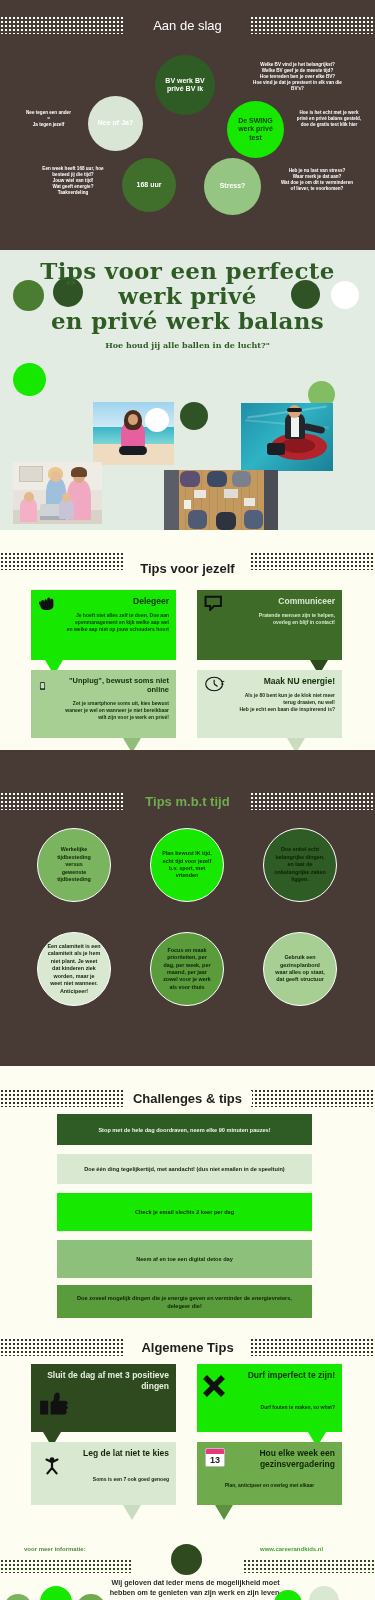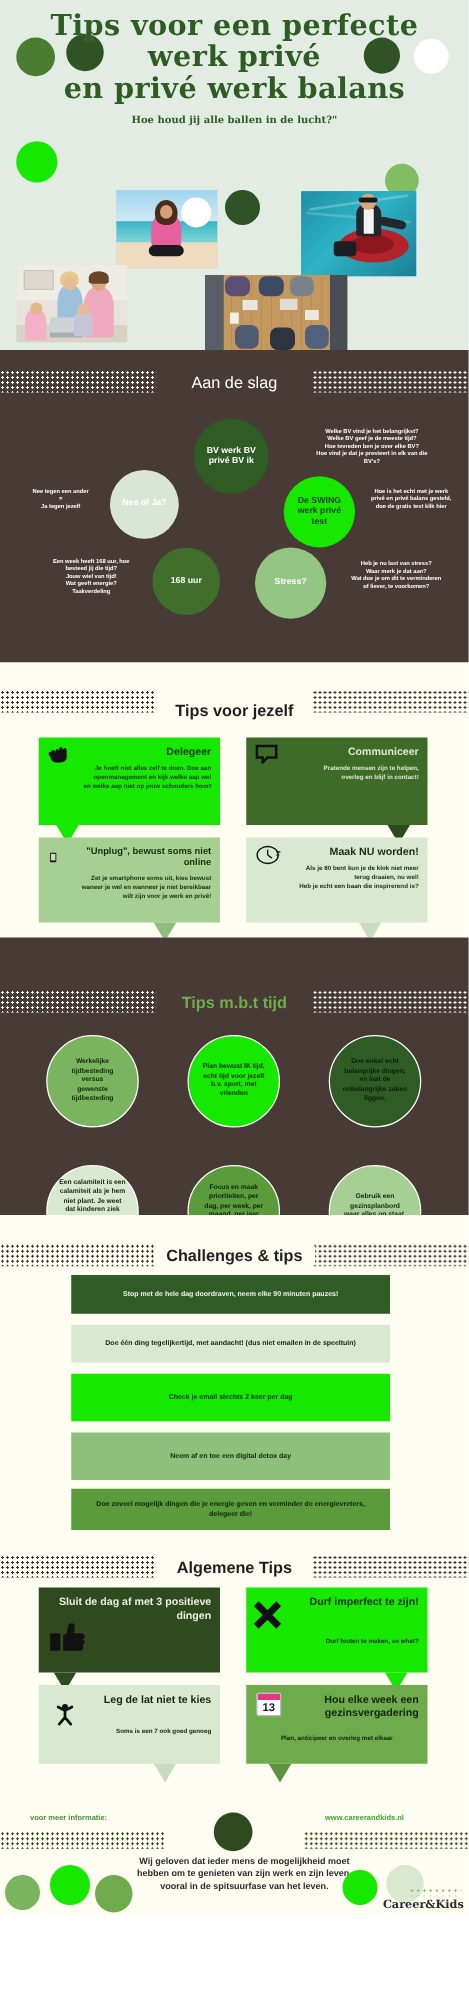--- a/index.html
+++ b/index.html
@@ -186,20 +186,71 @@
     position: absolute; right: 6px; bottom: 15px;
     width: 42px; height: 7px; color: #7dbe57;
     background-image: radial-gradient(currentColor 0.8px, transparent 1px);
     background-size: 5px 5px;
   }
 </style>
 </head>
 <body>
 
 <div id="page">
+
+  <div class="section dark" style="height:250px;">
+    <div class="banner on-dark" style="margin-top:10px;">
+      <div class="dots l"></div>
+      <div class="dots r"></div>
+      <div class="btxt">Aan de slag</div>
+    </div>
+
+    <div class="bubble" style="left:155px;top:55px;width:60px;height:60px;background:#2f5c24;color:#ffffff;">
+      <span>BV werk
+BV privé
+BV ik</span>
+    </div>
+    <div class="sidetext" style="left:225px;top:62px;width:145px;">Welke BV vind je het belangrijkst?
+Welke BV geef je de meeste tijd?
+Hoe tevreden ben je over elke BV?
+Hoe vind je dat je presteert in elk van die
+BV's?</div>
+
+    <div class="bubble" style="left:88px;top:96px;width:55px;height:55px;background:#d9e6d6;color:#ffffff;">
+      <span>Nee of Ja?</span>
+    </div>
+    <div class="sidetext" style="left:6px;top:110px;width:85px;">Nee tegen een ander
+=
+Ja tegen jezelf</div>
+
+    <div class="bubble" style="left:227px;top:101px;width:57px;height:57px;background:#16e800;color:#143f0c;">
+      <span>De SWING werk
+privé test</span>
+    </div>
+    <div class="sidetext" style="left:285px;top:110px;width:88px;">Hoe is het echt met je werk
+privé en privé balans gesteld,
+doe de gratis test klik hier</div>
+
+    <div class="bubble" style="left:122px;top:158px;width:54px;height:54px;background:#3f6f2a;color:#ffffff;">
+      <span>168 uur</span>
+    </div>
+    <div class="sidetext" style="left:26px;top:166px;width:94px;">Een week heeft 168 uur, hoe
+besteed jij die tijd?
+Jouw wiel van tijd!
+Wat geeft energie?
+Taakverdeling</div>
+
+    <div class="bubble" style="left:204px;top:158px;width:57px;height:57px;background:#94c583;color:#ffffff;">
+      <span>Stress?</span>
+    </div>
+    <div class="sidetext" style="left:262px;top:168px;width:110px;">Heb je nu last van stress?
+Waar merk je dat aan?
+Wat doe je om dit te verminderen
+of liever, te voorkomen?</div>
+  </div>
 
   <div class="section hdr" style="height:280px;">
 
     <div class="dot" style="left:13px;top:30px;width:31px;height:31px;background:#4a7c32;"></div>
     <div class="dot" style="left:53px;top:27px;width:30px;height:30px;background:#2f5324;"></div>
     <div class="dot" style="left:291px;top:30px;width:29px;height:29px;background:#2f5324;"></div>
     <div class="dot" style="left:331px;top:31px;width:28px;height:28px;background:#ffffff;"></div>
     <div class="dot" style="left:13px;top:113px;width:33px;height:33px;background:#16e800;"></div>
     <div class="dot" style="left:308px;top:131px;width:27px;height:27px;background:#82bd63;"></div>
     <div class="dot" style="left:180px;top:152px;width:28px;height:28px;background:#2f5324;"></div>
@@ -266,71 +317,20 @@
       <div style="position:absolute;left:24px;top:40px;width:19px;height:19px;background:#4f5b72;border-radius:6px;"></div>
       <div style="position:absolute;left:52px;top:42px;width:20px;height:18px;background:#2e3340;border-radius:6px;"></div>
       <div style="position:absolute;left:80px;top:40px;width:19px;height:19px;background:#51607d;border-radius:6px;"></div>
       <div style="position:absolute;left:30px;top:20px;width:12px;height:8px;background:#e9e6df;"></div>
       <div style="position:absolute;left:60px;top:19px;width:14px;height:9px;background:#dfdcd4;"></div>
       <div style="position:absolute;left:80px;top:28px;width:11px;height:8px;background:#eae7e0;"></div>
       <div style="position:absolute;left:20px;top:30px;width:7px;height:9px;background:#f0efe9;"></div>
     </div>
   </div>
 
-  <div class="section dark" style="height:250px;">
-    <div class="banner on-dark" style="margin-top:10px;">
-      <div class="dots l"></div>
-      <div class="dots r"></div>
-      <div class="btxt">Aan de slag</div>
-    </div>
-
-    <div class="bubble" style="left:155px;top:55px;width:60px;height:60px;background:#2f5c24;color:#ffffff;">
-      <span>BV werk
-BV privé
-BV ik</span>
-    </div>
-    <div class="sidetext" style="left:225px;top:62px;width:145px;">Welke BV vind je het belangrijkst?
-Welke BV geef je de meeste tijd?
-Hoe tevreden ben je over elke BV?
-Hoe vind je dat je presteert in elk van die
-BV's?</div>
-
-    <div class="bubble" style="left:88px;top:96px;width:55px;height:55px;background:#d9e6d6;color:#ffffff;">
-      <span>Nee of Ja?</span>
-    </div>
-    <div class="sidetext" style="left:6px;top:110px;width:85px;">Nee tegen een ander
-=
-Ja tegen jezelf</div>
-
-    <div class="bubble" style="left:227px;top:101px;width:57px;height:57px;background:#16e800;color:#143f0c;">
-      <span>De SWING werk
-privé test</span>
-    </div>
-    <div class="sidetext" style="left:285px;top:110px;width:88px;">Hoe is het echt met je werk
-privé en privé balans gesteld,
-doe de gratis test klik hier</div>
-
-    <div class="bubble" style="left:122px;top:158px;width:54px;height:54px;background:#3f6f2a;color:#ffffff;">
-      <span>168 uur</span>
-    </div>
-    <div class="sidetext" style="left:26px;top:166px;width:94px;">Een week heeft 168 uur, hoe
-besteed jij die tijd?
-Jouw wiel van tijd!
-Wat geeft energie?
-Taakverdeling</div>
-
-    <div class="bubble" style="left:204px;top:158px;width:57px;height:57px;background:#94c583;color:#ffffff;">
-      <span>Stress?</span>
-    </div>
-    <div class="sidetext" style="left:262px;top:168px;width:110px;">Heb je nu last van stress?
-Waar merk je dat aan?
-Wat doe je om dit te verminderen
-of liever, te voorkomen?</div>
-  </div>
-
   <div class="section cream" style="height:220px;">
     <div class="banner on-cream" style="margin-top:16px;align-items:flex-end;">
       <div class="dots l"></div>
       <div class="dots r"></div>
       <div class="btxt">Tips voor jezelf</div>
     </div>
 
     <div class="speech" style="left:31px;top:60px;width:145px;height:70px;">
       <div class="box" style="background:#16e800;color:#0f3a08;">
         <svg class="ico" viewBox="0 0 26 20">
@@ -371,30 +371,30 @@
       </div>
     </div>
 
     <div class="speech" style="left:197px;top:140px;width:145px;height:68px;">
       <div class="box" style="background:#d9e8d0;color:#14300a;">
         <svg class="ico" viewBox="0 0 26 20" style="width:22px;height:18px;">
           <ellipse cx="12" cy="10" rx="10" ry="8" fill="none" stroke="#111" stroke-width="1.3"></ellipse>
           <path d="M12 10V5M12 10l4 3" stroke="#111" stroke-width="1.3" fill="none"></path>
           <path d="M20 7h4M20 10h3" stroke="#111" stroke-width="1.1"></path>
         </svg>
-        <div class="ttl">Maak NU worden!</div>
+        <div class="ttl">Maak NU energie!</div>
         <div class="bdy">Als je 80 bent kun je de klok niet meer
 terug draaien, nu wel!
 Heb je echt een baan die inspirerend is?</div>
         <div class="tail" style="left:90px;border-top-color:#cadcbf;"></div>
       </div>
     </div>
   </div>
 
-  <div class="section dark" style="height:222px;">
+  <div class="section dark" style="height:316px;">
     <div class="banner green-title" style="margin-top:36px;">
       <div class="dots l" style="color:#ffffff;"></div>
       <div class="dots r" style="color:#ffffff;"></div>
       <div class="btxt">Tips m.b.t tijd</div>
     </div>
 
     <div class="tcircle" style="left:37px;top:78px;width:74px;height:74px;background:#7bb45f;color:#12260a;">
       <span>Werkelijke
 tijdbesteding
 versus

